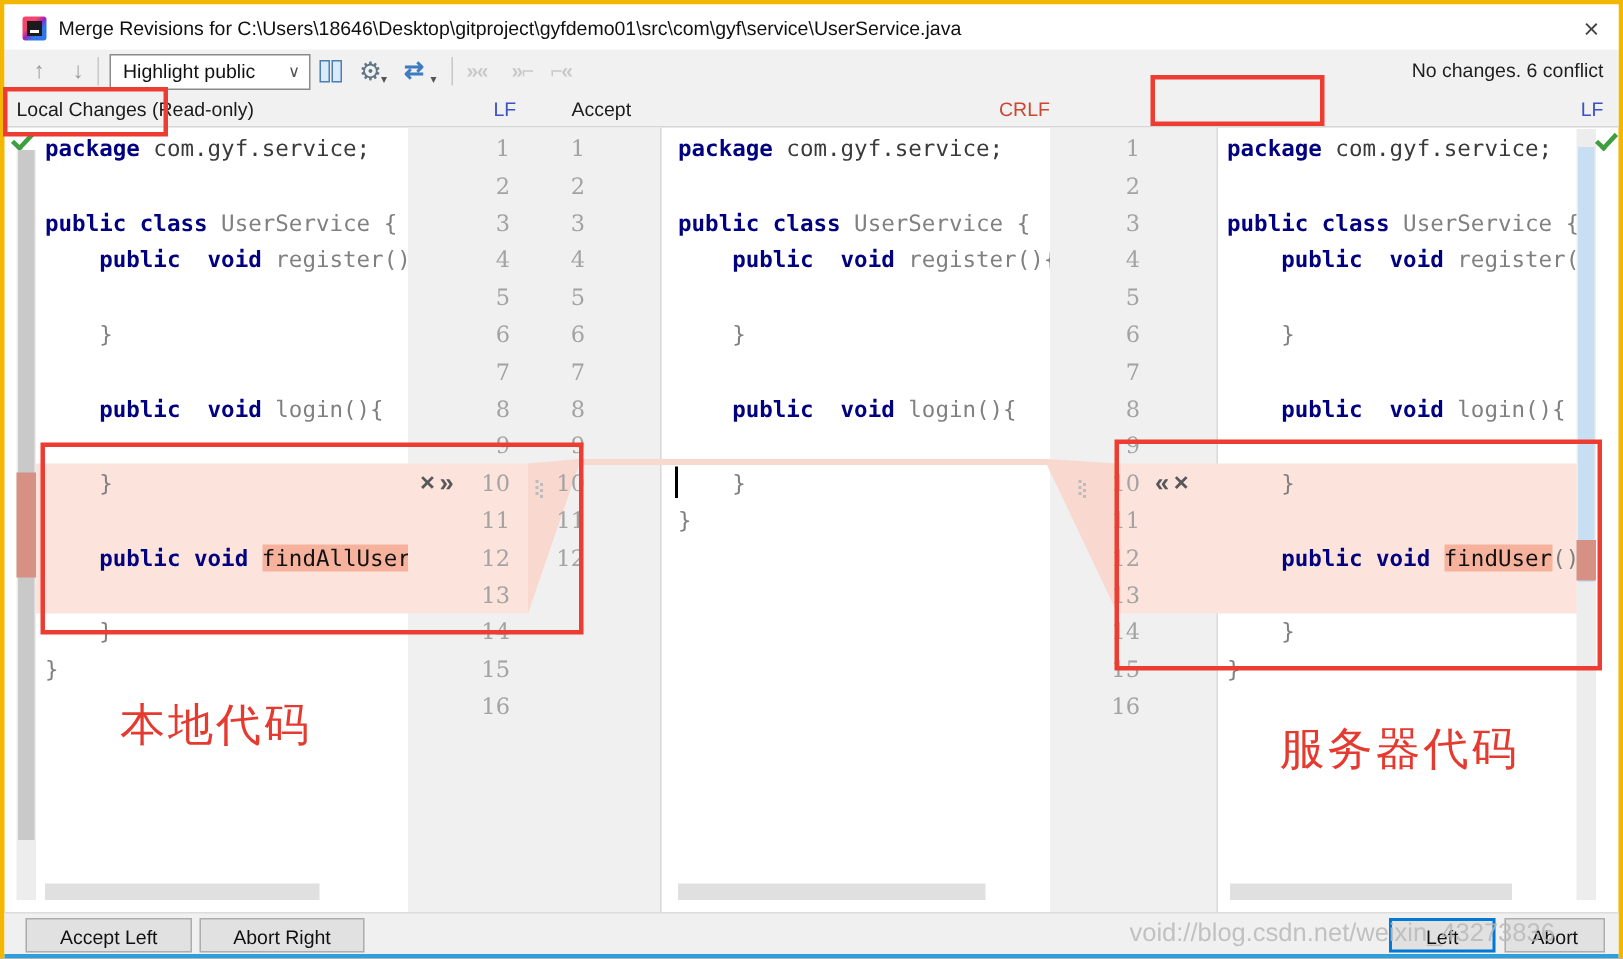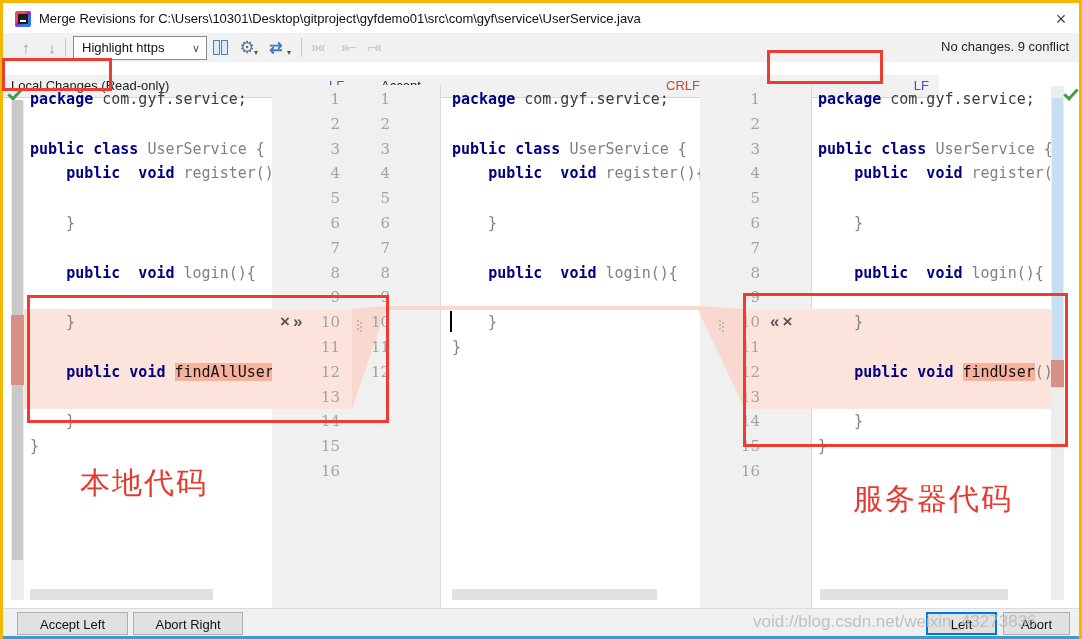--- a/index.html
+++ b/index.html
@@ -32,21 +32,21 @@
   .panels-icon{position:absolute;left:210px;top:6px;width:16px;height:16px;}
   .panels-icon::before,.panels-icon::after{content:"";position:absolute;top:1px;width:5px;height:13px;
      border:1px solid #4d7fb6;background:#d9eafa;}
   .panels-icon::before{left:0;} .panels-icon::after{right:1px;}
   .gear-ic{font-size:17px;color:#5f7585;width:20px;}
   .swap-ic{font-size:16px;font-weight:bold;color:#3e7cc0;width:22px;}
   .mini-caret{position:absolute;font-size:8px;color:#555;top:15px;}
   .dis-ic{font-size:14px;font-weight:bold;color:#c9c9c9;letter-spacing:-1px;}
   .status-text{position:absolute;right:10px;top:6px;font-size:13px;color:#1f1f1f;}
   
-  .hdr-row{left:3px;top:75px;width:936px;height:23px;background:#f1f1f1;border-bottom:1px solid #d6d6d6;box-sizing:border-box;}
+  .hdr-row{left:3px;top:62px;width:1076px;height:23px;background:#f1f1f1;border-bottom:1px solid #d6d6d6;box-sizing:border-box;}
   .hdr{position:absolute;top:3px;font-size:13px;color:#1c1c1c;white-space:nowrap;}
   .eol-blue{color:#3d52c4;} .eol-red{color:#cd4631;}
   
   .gutter-bg{top:85px;height:523px;background:#f0f0f0;border-right:1px solid #d9d9d9;box-sizing:border-box;}
   .code-pane{top:85px;height:446px;overflow:hidden;}
   .code-line{position:absolute;left:0;right:0;height:25px;line-height:25px;white-space:pre;
      font-family:"DejaVu Sans Mono",monospace;font-size:15px;}
   .pad6 .code-line{padding-left:6px;} .pad11 .code-line{padding-left:11px;}
   .seg-kw{color:#000080;font-weight:bold;}
   .seg-id{color:#808080;}
@@ -83,42 +83,42 @@
 
 <div class="win">
 
   <div class="abs b-top"></div>
   <div class="abs b-left"></div>
   <div class="abs b-right"></div>
   <div class="abs b-bottom"></div>
 
   <div class="abs titlebar">
     <span class="app-icon"></span>
-    <span class="title-text">Merge Revisions for C:\Users\10301\Desktop\gitproject\gyfdemo01\src\com\gyf\service\UserService.java</span>
+    <span class="title-text">Merge Revisions for C:\Users\18646\Desktop\gitproject\gyfdemo01\src\com\gyf\service\UserService.java</span>
     <span class="close-btn">×</span>
   </div>
 
   <div class="abs toolbar">
     <span class="tb arrow-ic" style="left:12px;">↑</span>
     <span class="tb arrow-ic" style="left:38px;">↓</span>
     <span class="sep" style="left:62px;"></span>
     <span class="combo">
-      <span class="lbl">Highlight https</span>
+      <span class="lbl">Highlight public</span>
       <span class="chev">∨</span>
     </span>
     <span class="panels-icon"></span>
     <span class="tb gear-ic" style="left:234px;">⚙</span>
     <span class="mini-caret" style="left:251px;">▾</span>
     <span class="tb swap-ic" style="left:262px;">⇄</span>
     <span class="mini-caret" style="left:284px;">▾</span>
     <span class="sep" style="left:298px;"></span>
     <span class="tb dis-ic" style="left:308px;">»«</span>
     <span class="tb dis-ic" style="left:338px;">»⌐</span>
     <span class="tb dis-ic" style="left:364px;">⌐«</span>
-    <span class="status-text">No changes. 9 conflict</span>
+    <span class="status-text">No changes. 6 conflict</span>
   </div>
 
   <div class="abs hdr-row">
     <span class="hdr" style="left:8px;">Local Changes (Read-only)</span>
     <span class="hdr eol-blue" style="left:326px;">LF</span>
     <span class="hdr" style="left:378px;">Accept</span>
     <span class="hdr eol-red" style="left:663px;">CRLF</span>
     <span class="hdr eol-blue" style="right:10px;">LF</span>
   </div>
 

